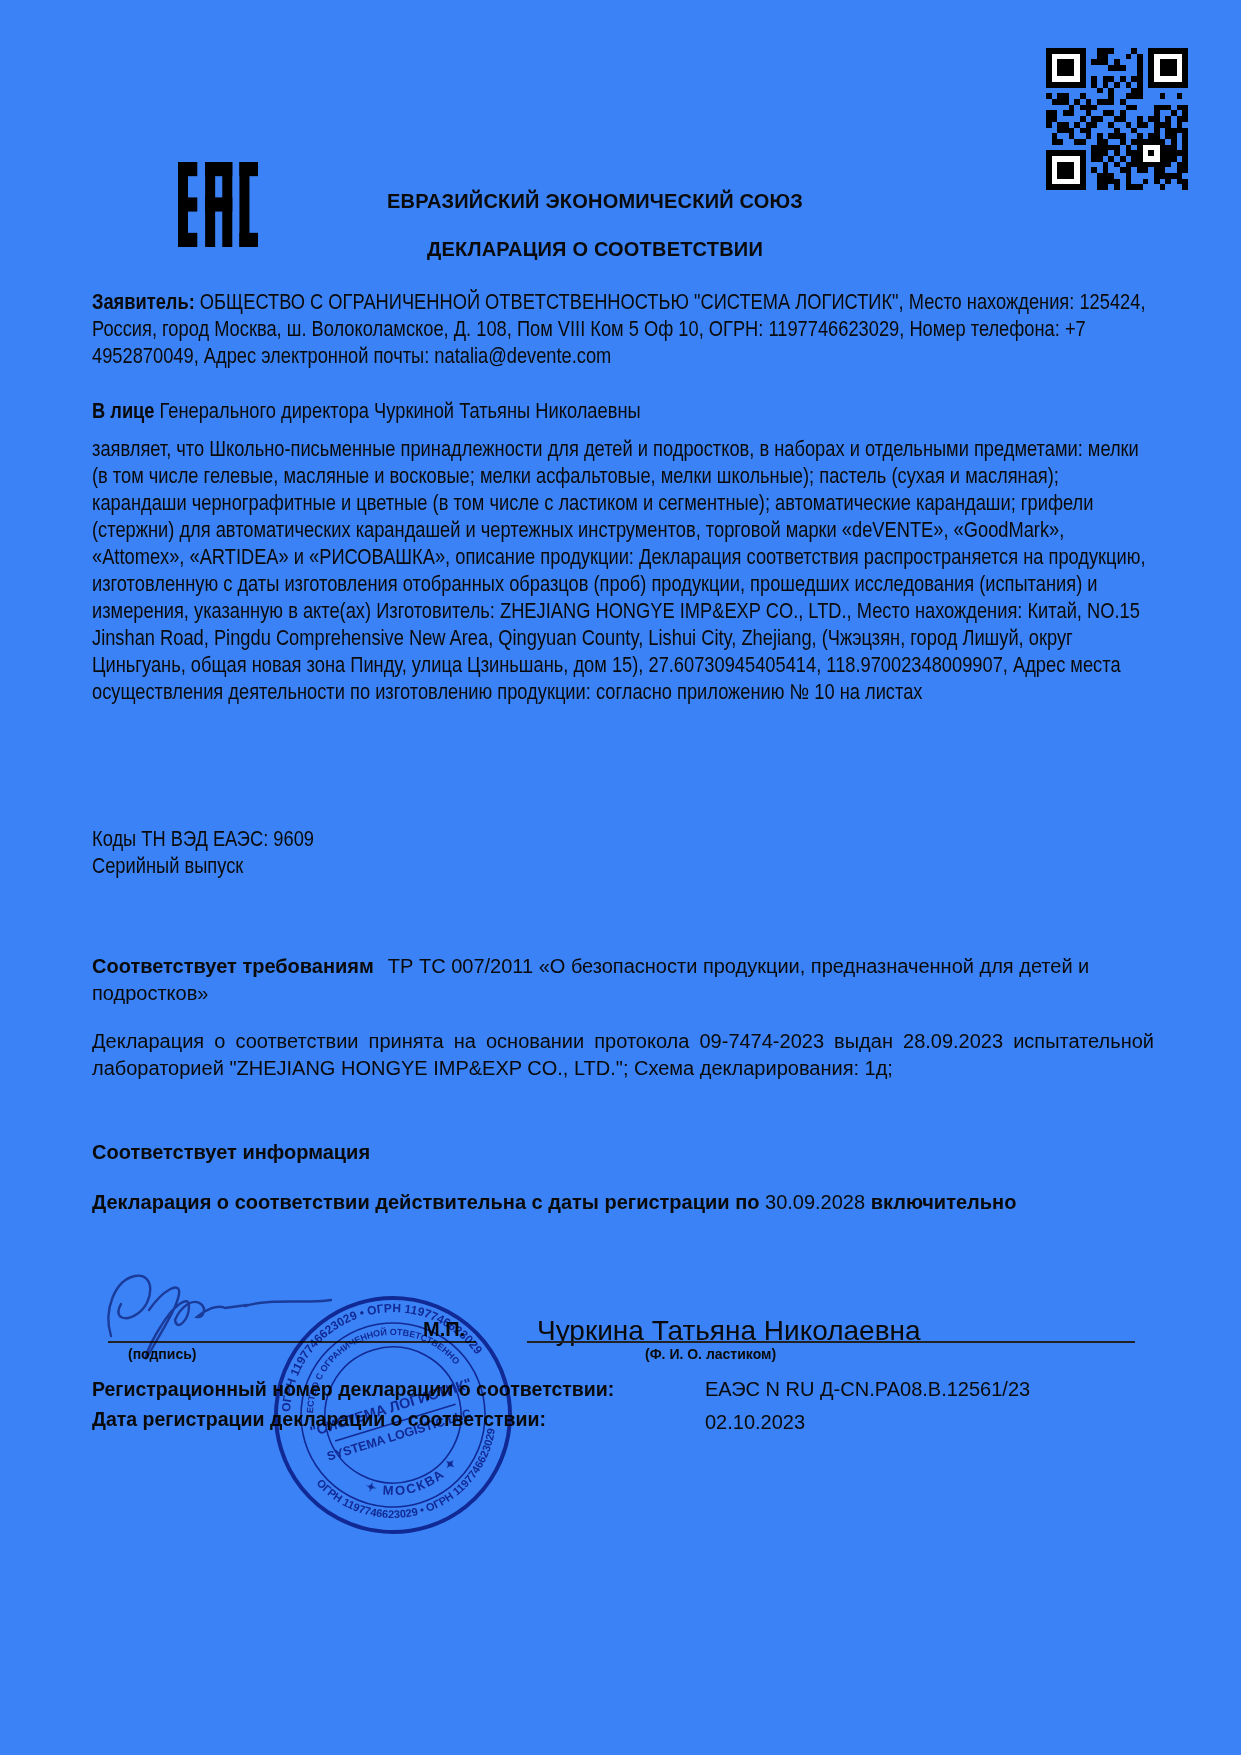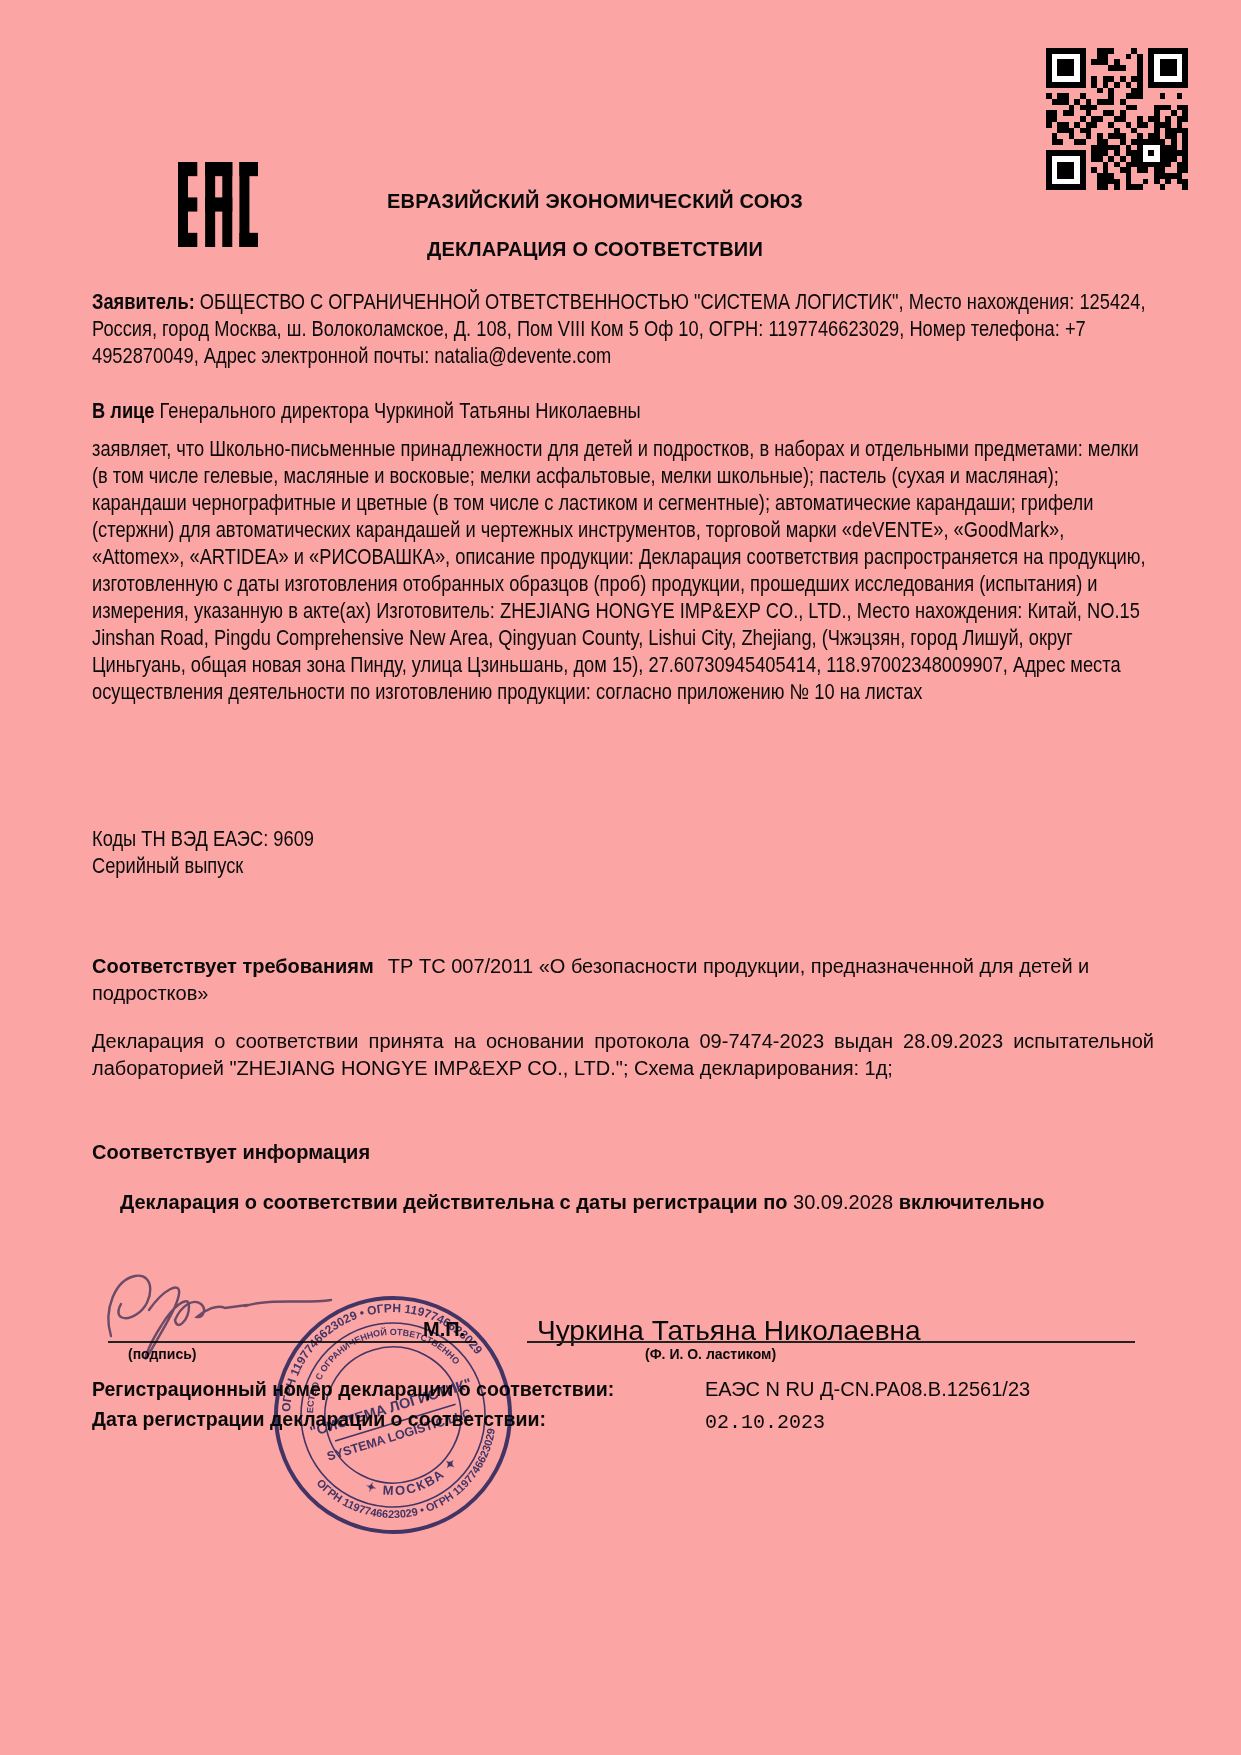--- a/index.html
+++ b/index.html
@@ -1,17 +1,17 @@
 <!DOCTYPE html>
 <html lang="ru"><head>
 <meta charset="utf-8">
 <style>
   html,body{margin:0;padding:0;background:#888;}
   .page{
-    position:relative; width:1241px; height:1755px; background:#fca5a5;
+    position:relative; width:1241px; height:1755px; background:#3b82f6;
     margin:0 auto; overflow:hidden;
     font-family:"Liberation Sans", sans-serif; color:#0a0a0a;
   }
   .abs{position:absolute;}
   
   .title{left:90px; width:1010px; text-align:center; font-weight:bold; font-size:20px; letter-spacing:.2px;}
   
   .cond{
     font-size:21.5px; line-height:27px; letter-spacing:0;
     width:1250px; transform:scaleX(.85); transform-origin:0 0;
@@ -305,35 +305,35 @@
     <div>Коды ТН ВЭД ЕАЭС: 9609</div>
     <div>Серийный выпуск</div>
   </div>
 
   <div class="abs para norm" style="top:953px;"><b class="lead">Соответствует требованиям</b><span class="gap"></span><span>ТР ТС 007/2011 «О безопасности продукции, предназначенной для детей и подростков»</span></div>
 
   <div class="abs para norm just" style="top:1028px;">Декларация о соответствии принята на основании протокола 09-7474-2023 выдан 28.09.2023 испытательной лабораторией "ZHEJIANG HONGYE IMP&amp;EXP CO., LTD."; Схема декларирования: 1д;</div>
 
   <div class="abs para norm" style="top:1139px; font-weight:bold;">Соответствует информация</div>
 
-  <div class="abs para norm" style="top:1189px;margin-left:28px;"><b>Декларация о соответствии действительна с даты регистрации по</b> <span>30.09.2028</span> <b>включительно</b></div>
+  <div class="abs para norm" style="top:1189px;"><b>Декларация о соответствии действительна с даты регистрации по</b> <span>30.09.2028</span> <b>включительно</b></div>
 
   <div class="abs sigline" style="left:108px; top:1341px; width:368px;"></div>
   <div class="abs small-label" style="left:128px; top:1346px; width:200px;">(подпись)</div>
 
   <div class="abs mp" style="left:423px; top:1318px;">М.П.</div>
 
   <div class="abs name" style="left:537px; top:1315px;">Чуркина Татьяна Николаевна</div>
   <div class="abs sigline" style="left:527px; top:1341px; width:608px;"></div>
   <div class="abs small-label" style="left:645px; top:1346px; width:230px;">(Ф. И. О. ластиком)</div>
 
   <div class="abs reg-label" style="left:92px; top:1378px;">Регистрационный номер декларации о соответствии:</div>
   <div class="abs reg-value" style="left:685px; top:1378px;">ЕАЭС N RU Д-CN.РА08.В.12561/23</div>
   <div class="abs reg-label" style="left:92px; top:1408px;">Дата регистрации декларации о соответствии:</div>
-  <div class="abs reg-value" style="left:685px; top:1411px;font-family:Liberation Mono, monospace;">02.10.2023</div>
+  <div class="abs reg-value" style="left:685px; top:1411px;">02.10.2023</div>
 
   <div class="abs signature" style="left:95px; top:1248px;">
     <svg width="260" height="130" viewBox="0 0 260 130" fill="none" stroke="#6e739f" stroke-width="2.4" stroke-linecap="round">
       <path d="M16,88 C8,62 20,32 40,28 C60,24 60,54 42,66 C30,74 18,70 26,56"></path>
       <path d="M54,62 C68,42 86,32 84,46 C82,60 66,84 54,106 C46,120 52,100 66,78 C78,58 94,46 94,58 C94,72 82,84 80,72 C86,58 98,50 106,56 C112,61 108,70 102,69 C110,62 122,56 130,60 L152,57"></path>
       <path d="M150,58 C176,50 210,56 236,52"></path>
     </svg>
   </div>
 
   <div class="abs stamp" style="left:268px; top:1290px; width:250px; height:250px;">

